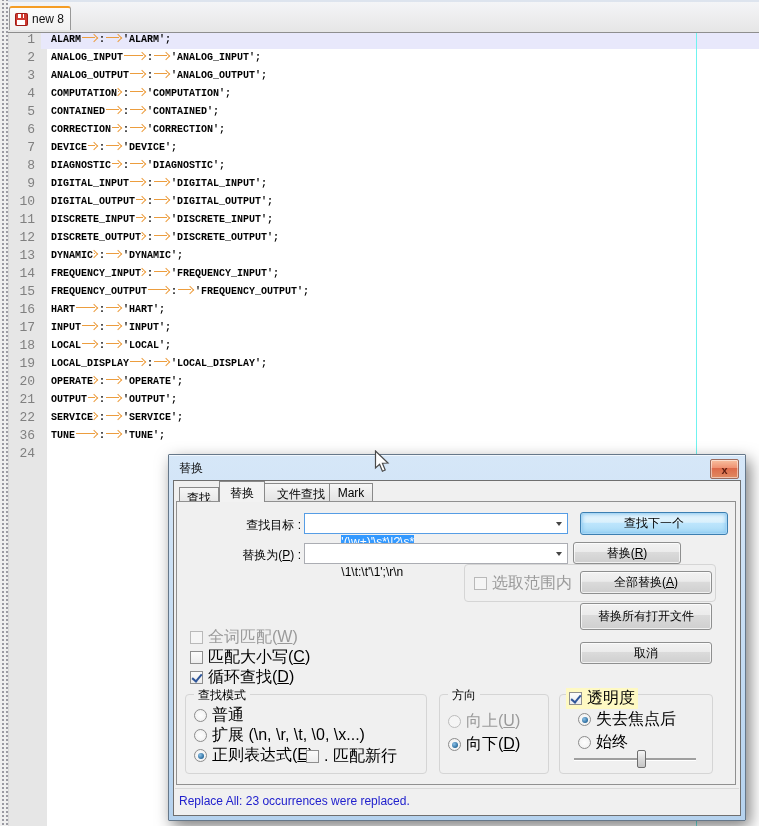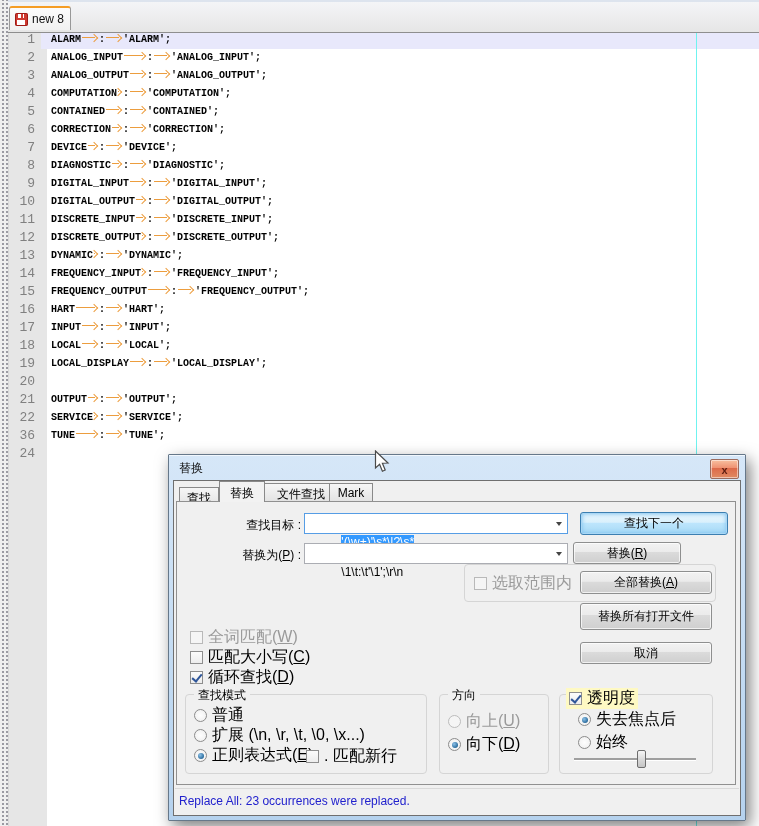--- a/index.html
+++ b/index.html
@@ -130,21 +130,21 @@
         <div class="row"><span class="ln">10</span><span class="code"><span>DIGITAL_OUTPUT</span><span class="ta" style="--n: 2;"></span><span>:</span><span class="ta" style="--n: 3;"></span><span>'DIGITAL_OUTPUT';</span></span></div>
         <div class="row"><span class="ln">11</span><span class="code"><span>DISCRETE_INPUT</span><span class="ta" style="--n: 2;"></span><span>:</span><span class="ta" style="--n: 3;"></span><span>'DISCRETE_INPUT';</span></span></div>
         <div class="row"><span class="ln">12</span><span class="code"><span>DISCRETE_OUTPUT</span><span class="ta" style="--n: 1;"></span><span>:</span><span class="ta" style="--n: 3;"></span><span>'DISCRETE_OUTPUT';</span></span></div>
         <div class="row"><span class="ln">13</span><span class="code"><span>DYNAMIC</span><span class="ta" style="--n: 1;"></span><span>:</span><span class="ta" style="--n: 3;"></span><span>'DYNAMIC';</span></span></div>
         <div class="row"><span class="ln">14</span><span class="code"><span>FREQUENCY_INPUT</span><span class="ta" style="--n: 1;"></span><span>:</span><span class="ta" style="--n: 3;"></span><span>'FREQUENCY_INPUT';</span></span></div>
         <div class="row"><span class="ln">15</span><span class="code"><span>FREQUENCY_OUTPUT</span><span class="ta" style="--n: 4;"></span><span>:</span><span class="ta" style="--n: 3;"></span><span>'FREQUENCY_OUTPUT';</span></span></div>
         <div class="row"><span class="ln">16</span><span class="code"><span>HART</span><span class="ta" style="--n: 4;"></span><span>:</span><span class="ta" style="--n: 3;"></span><span>'HART';</span></span></div>
         <div class="row"><span class="ln">17</span><span class="code"><span>INPUT</span><span class="ta" style="--n: 3;"></span><span>:</span><span class="ta" style="--n: 3;"></span><span>'INPUT';</span></span></div>
         <div class="row"><span class="ln">18</span><span class="code"><span>LOCAL</span><span class="ta" style="--n: 3;"></span><span>:</span><span class="ta" style="--n: 3;"></span><span>'LOCAL';</span></span></div>
         <div class="row"><span class="ln">19</span><span class="code"><span>LOCAL_DISPLAY</span><span class="ta" style="--n: 3;"></span><span>:</span><span class="ta" style="--n: 3;"></span><span>'LOCAL_DISPLAY';</span></span></div>
-        <div class="row"><span class="ln">20</span></div>
+        <div class="row"><span class="ln">20</span><span class="code"><span>OPERATE</span><span class="ta" style="--n: 1;"></span><span>:</span><span class="ta" style="--n: 3;"></span><span>'OPERATE';</span></span></div>
         <div class="row"><span class="ln">21</span><span class="code"><span>OUTPUT</span><span class="ta" style="--n: 2;"></span><span>:</span><span class="ta" style="--n: 3;"></span><span>'OUTPUT';</span></span></div>
         <div class="row"><span class="ln">22</span><span class="code"><span>SERVICE</span><span class="ta" style="--n: 1;"></span><span>:</span><span class="ta" style="--n: 3;"></span><span>'SERVICE';</span></span></div>
         <div class="row"><span class="ln">36</span><span class="code"><span>TUNE</span><span class="ta" style="--n: 4;"></span><span>:</span><span class="ta" style="--n: 3;"></span><span>'TUNE';</span></span></div>
         <div class="row"><span class="ln">24</span><span class="code"></span></div>
       </div>
     <div class="edge-line"></div>
   </div>
 
   <div class="dialog">
     <div class="dlg-titlebar">

